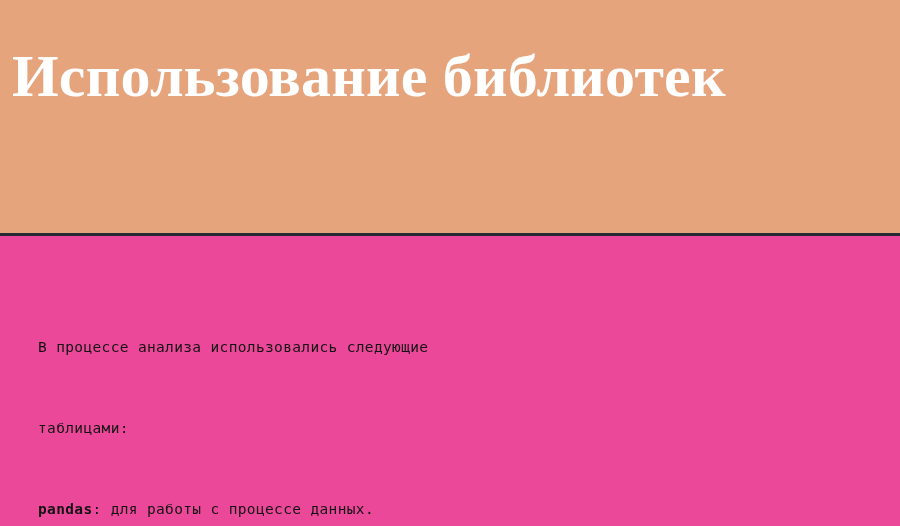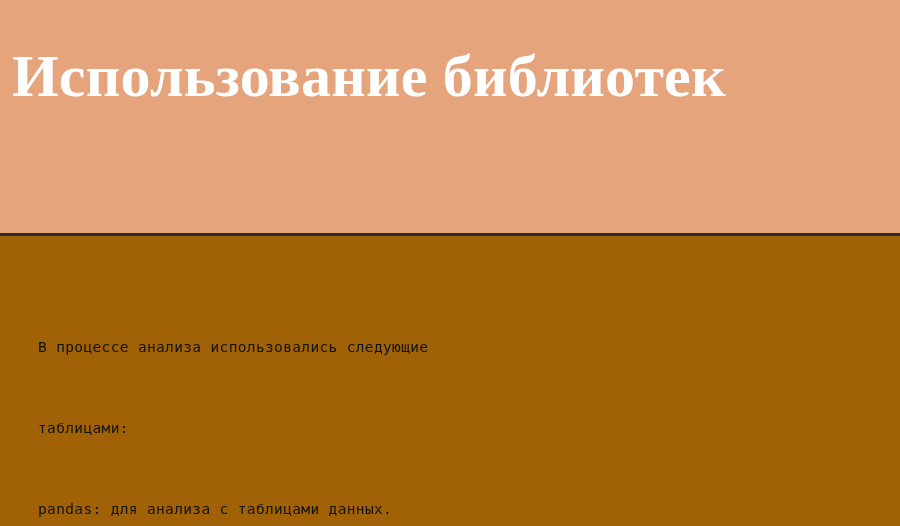--- a/index.html
+++ b/index.html
@@ -55,21 +55,21 @@
     background: #262b31;
   }
 
   
   .body-area {
     position: absolute;
     left: 0;
     top: 236px;
     width: 900px;
     height: 290px;
-    background: #a16207;
+    background: #ec4899;
   }
 
   .body-text {
     position: absolute;
     left: 38px;
     top: 40px;
     width: 520px;
     margin: 0;
     color: #131313;
     font-family: "DejaVu Sans Mono", "Liberation Mono", monospace;
@@ -78,42 +78,42 @@
     letter-spacing: 0.35px;
     white-space: pre-wrap;
   }
 
   .body-line {
     display: block;
     white-space: pre;
   }
 
   .lib-name {
-    font-weight: normal;
+    font-weight: bold;
   }
 </style>
 </head>
 <body>
 
 <div class="slide">
 
   <div class="header-band">
     <h1 class="slide-title">Использование библиотек</h1>
   </div>
 
   <div class="header-rule"></div>
 
   <div class="body-area">
     <div class="body-text">
 
       <span class="body-line"><span>В процессе анализа использовались следующие</span></span>
 
       <span class="body-line"><span>таблицами:</span></span>
 
-      <span class="body-line"><span class="lib-name">pandas</span><span>: для анализа с таблицами данных.</span></span>
+      <span class="body-line"><span class="lib-name">pandas</span><span>: для работы с процессе данных.</span></span>
 
       
 
       
 
       
 
       
 
       

